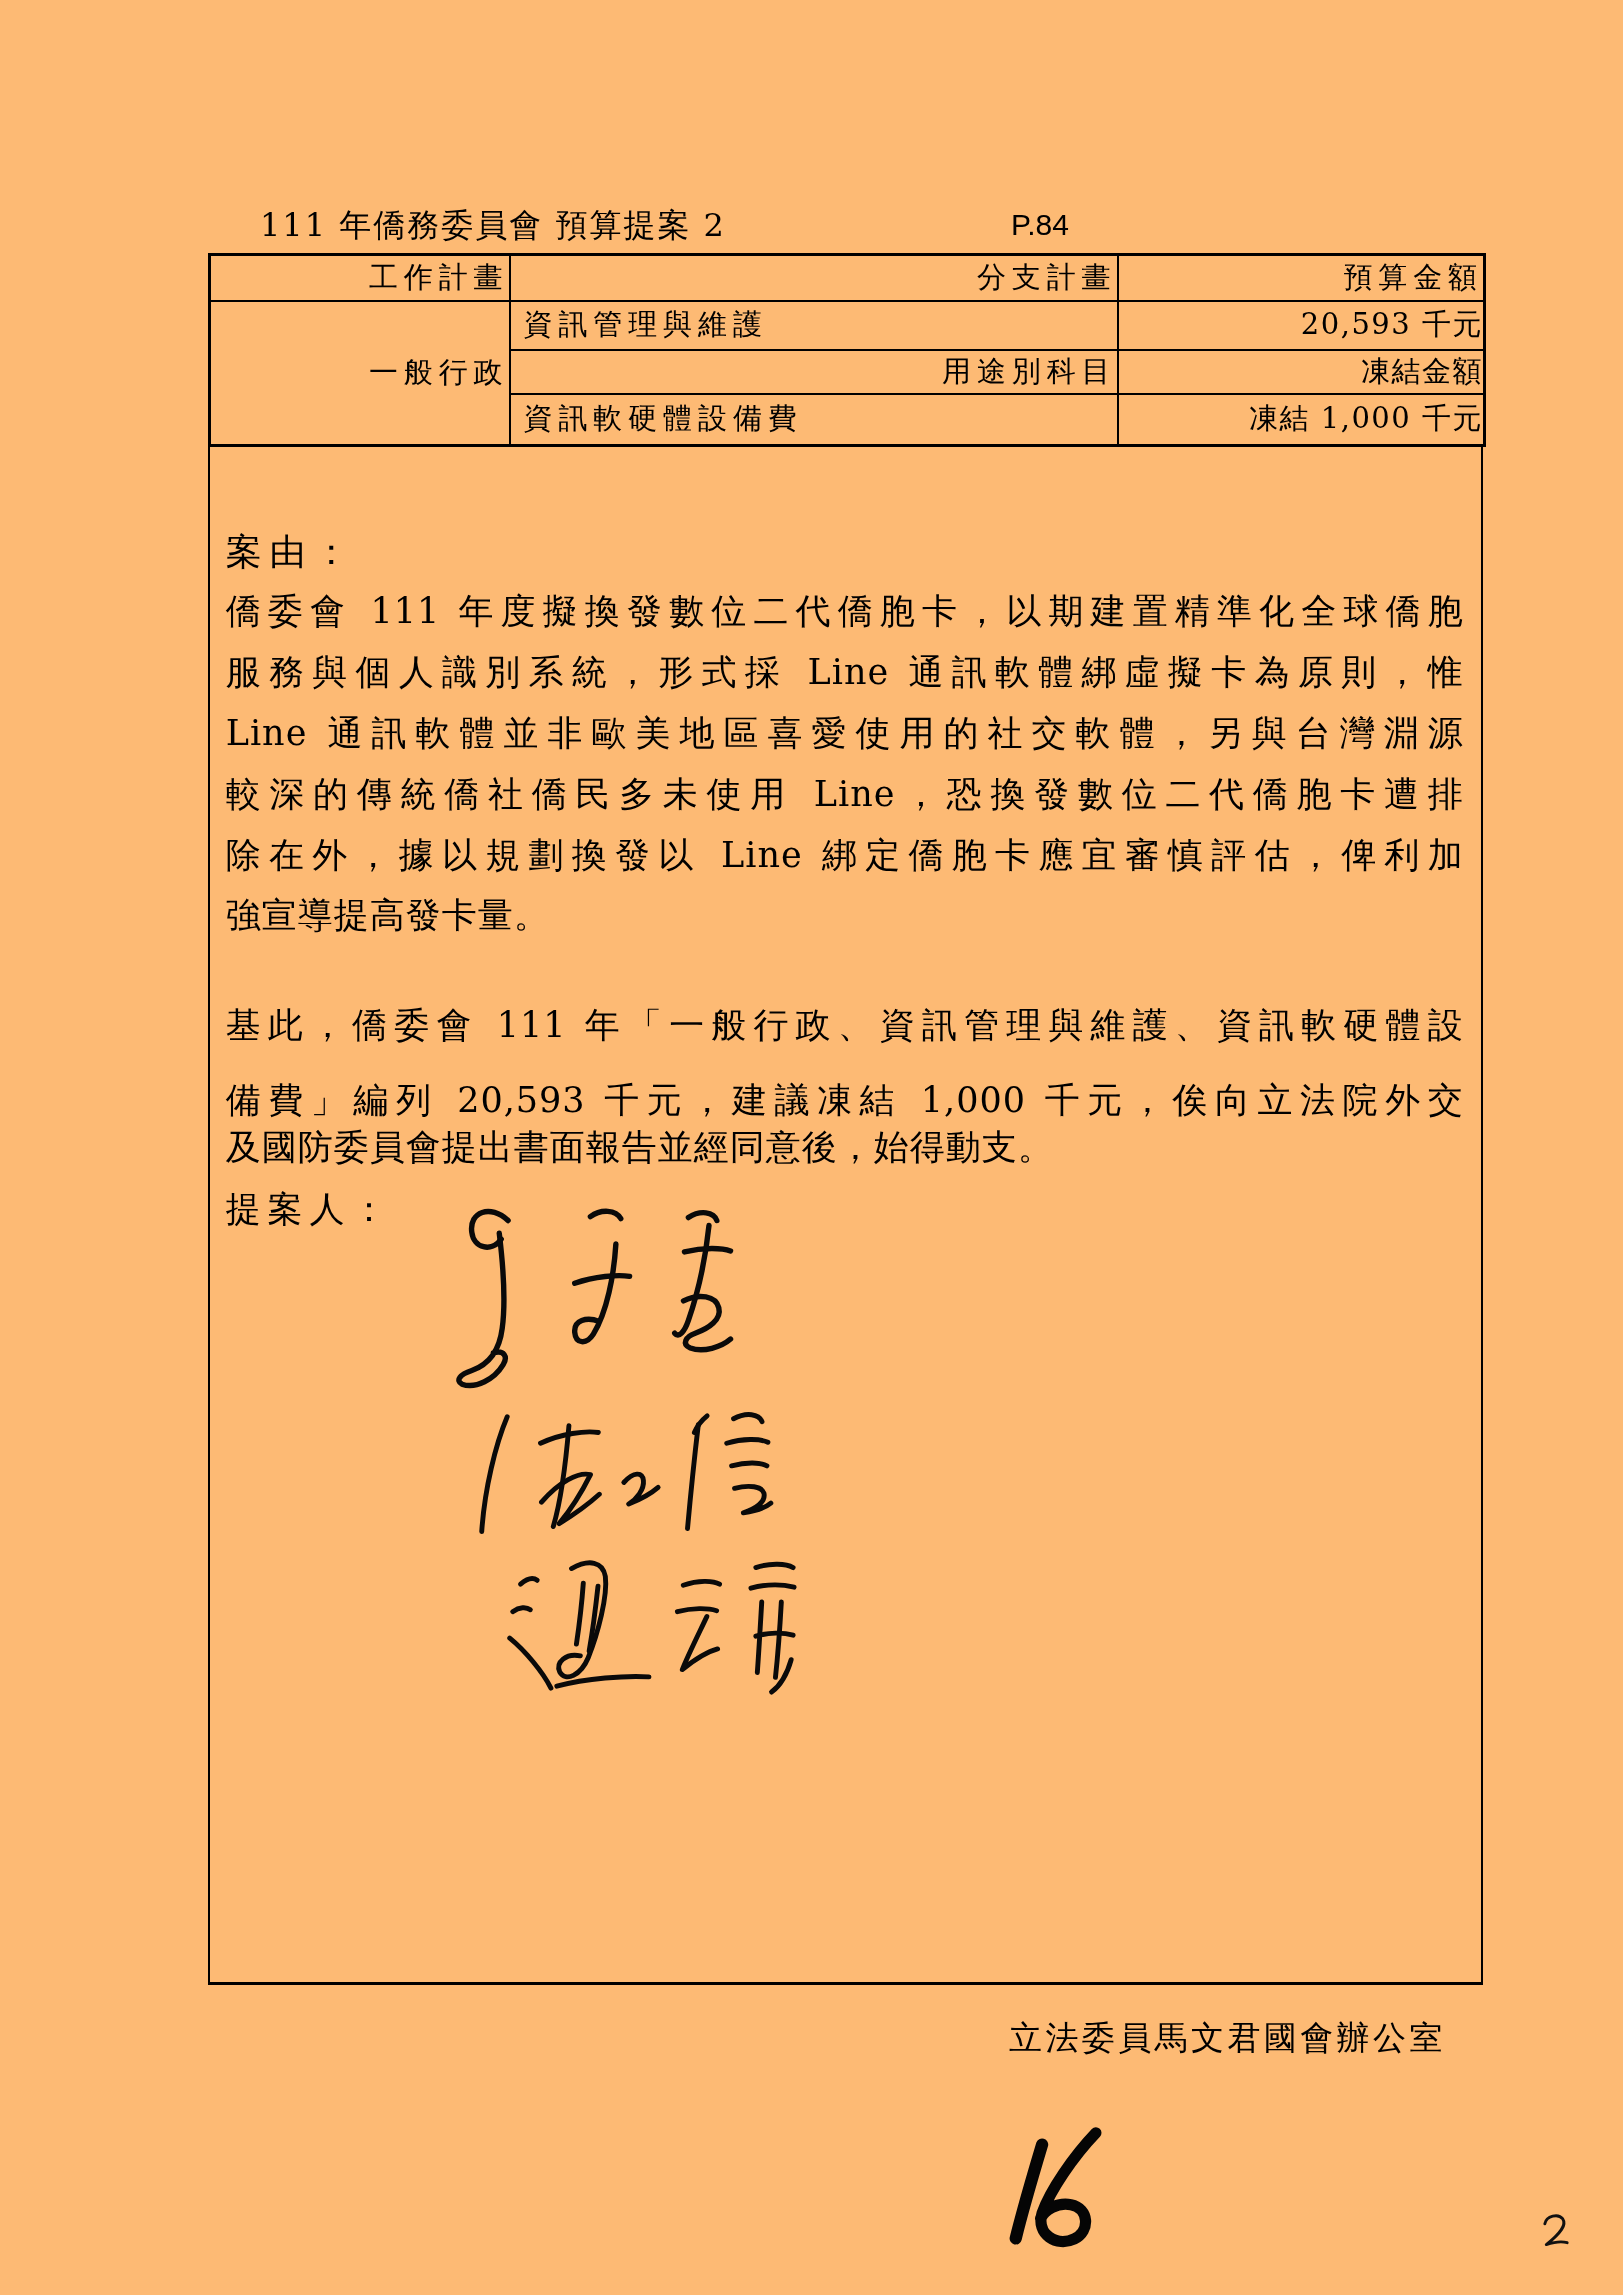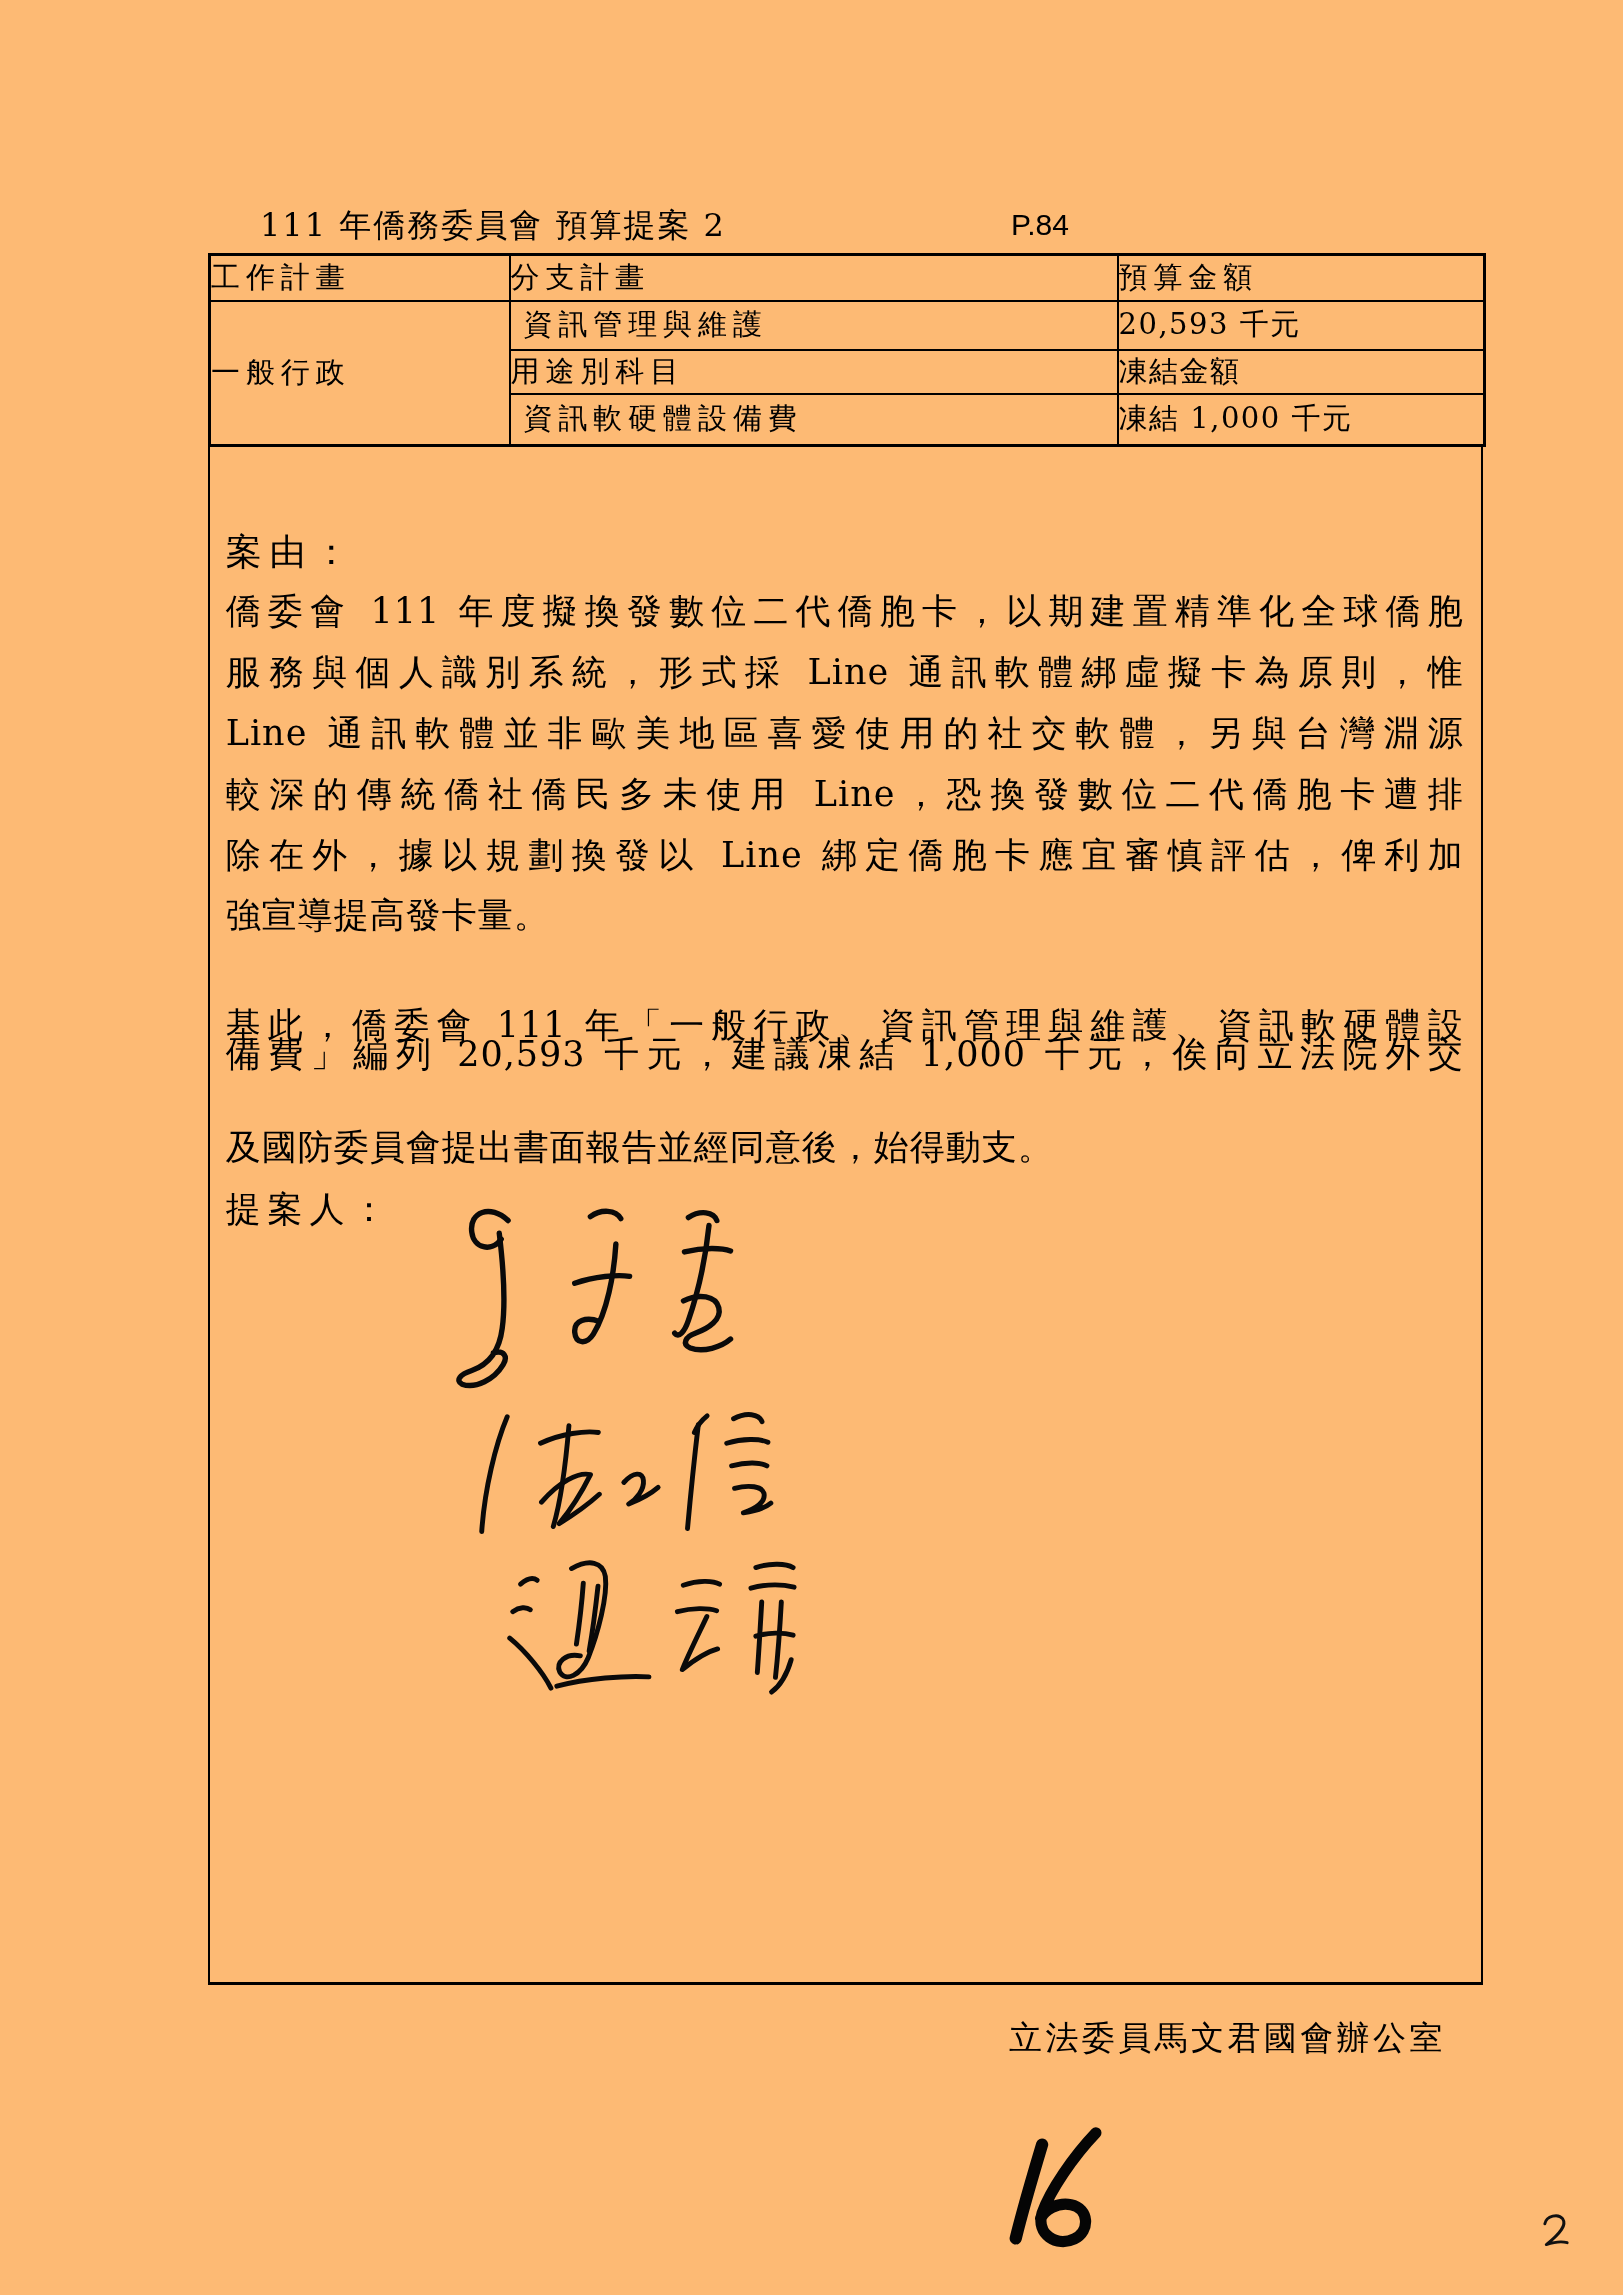--- a/index.html
+++ b/index.html
@@ -23,21 +23,21 @@
   }
   
   #budget-table{
     position:absolute;left:208px;top:253px;
     width:1275px;
     border-collapse:collapse;table-layout:fixed;
     font-size:29px;
   }
   #budget-table td,#budget-table th{
     border:2px solid #000;
-    text-align:left;vertical-align:middle;
+    text-align:right;vertical-align:middle;
     font-weight:normal;
     letter-spacing:5.9px;
     padding:0;
     overflow:hidden;
   }
   #budget-table{border:3.4px solid #000}
   #budget-table tr.header-row th{border-bottom:2.9px solid #000}
   #budget-table .cell-left{text-align:left;padding-left:13px}
   #budget-table .amount{letter-spacing:1.5px}
   tr.r-head{height:46px}
@@ -121,21 +121,21 @@
     <div id="subject-label">案由：</div>
 
     <div class="case-line" style="top:143px">僑委會 111 年度擬換發數位二代僑胞卡，以期建置精準化全球僑胞</div>
     <div class="case-line" style="top:204px">服務與個人識別系統，形式採 Line 通訊軟體綁虛擬卡為原則，惟</div>
     <div class="case-line" style="top:265px">Line 通訊軟體並非歐美地區喜愛使用的社交軟體，另與台灣淵源</div>
     <div class="case-line" style="top:326px">較深的傳統僑社僑民多未使用 Line，恐換發數位二代僑胞卡遭排</div>
     <div class="case-line" style="top:387px">除在外，據以規劃換發以 Line 綁定僑胞卡應宜審慎評估，俾利加</div>
     <div class="case-line short" style="top:447px">強宣導提高發卡量。</div>
 
     <div class="case-line" style="top:557px">基此，僑委會 111 年「一般行政、資訊管理與維護、資訊軟硬體設</div>
-    <div class="case-line" style="top:586px">備費」編列 20,593 千元，建議凍結 1,000 千元，俟向立法院外交</div>
+    <div class="case-line" style="top:632px">備費」編列 20,593 千元，建議凍結 1,000 千元，俟向立法院外交</div>
     <div class="case-line short" style="top:679px">及國防委員會提出書面報告並經同意後，始得動支。</div>
 
     <div id="proposer-label">提案人：</div>
 
     <svg class="sig" style="left:233px;top:753px" width="334" height="196" viewBox="0 0 680 400" aria-label="馬文君">
       <g stroke-width="11">
         <path d="M132,48 C96,14 52,30 58,72 C62,104 98,114 118,86"></path>
         <path d="M114,74 C122,140 128,210 120,268 C114,316 92,342 58,354 C34,362 24,374 38,382 C66,392 104,372 122,342 C132,326 124,312 102,318"></path>
         <path d="M300,40 C322,24 352,26 362,44"></path>
         <path d="M268,176 C308,162 356,158 380,162"></path>

